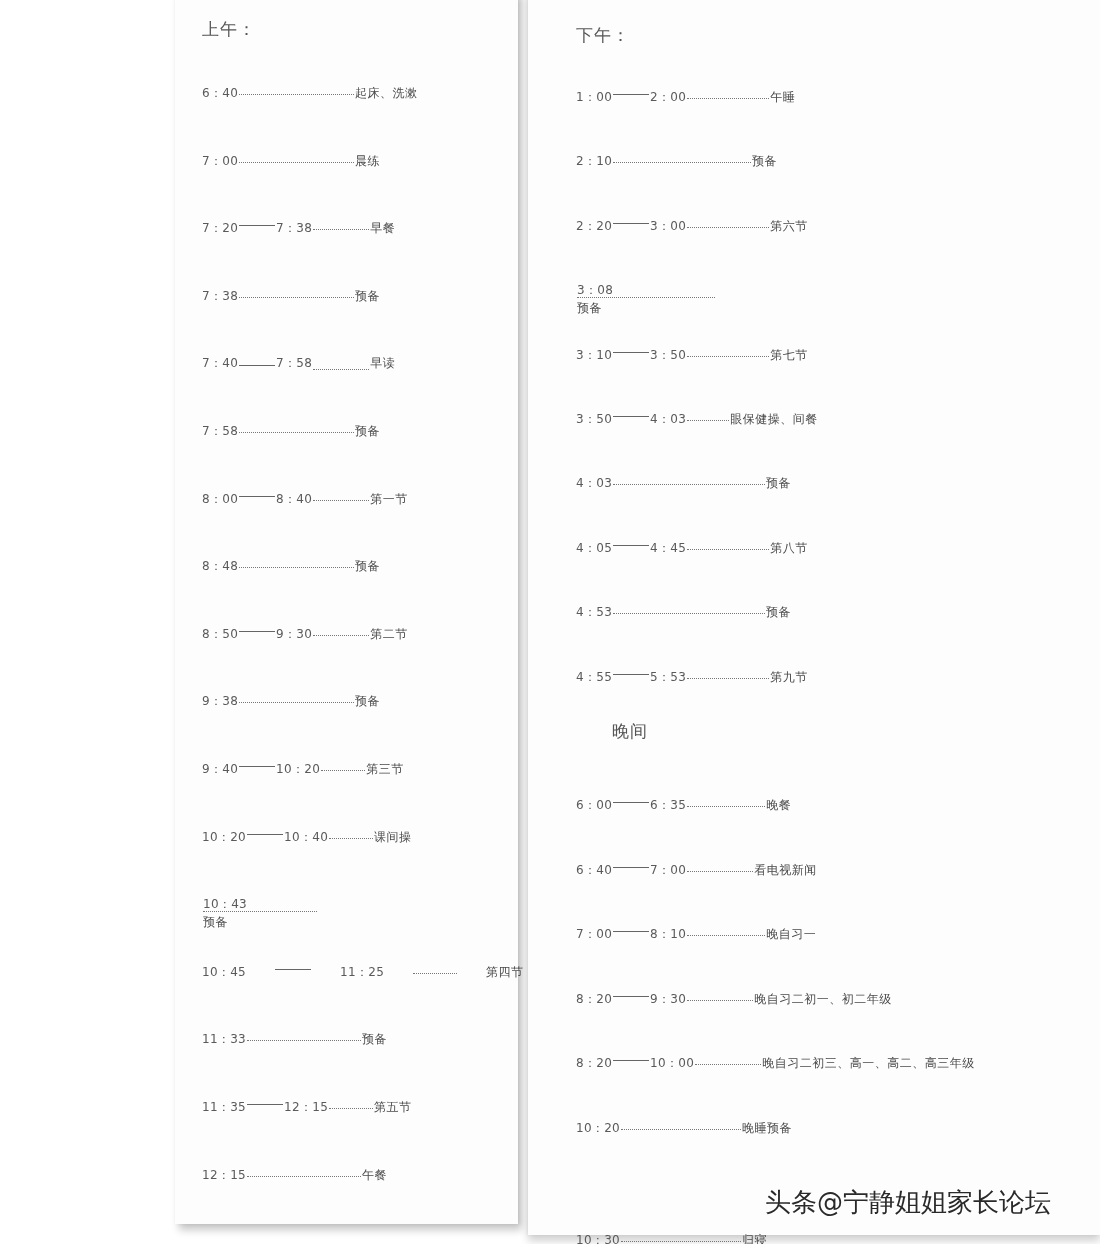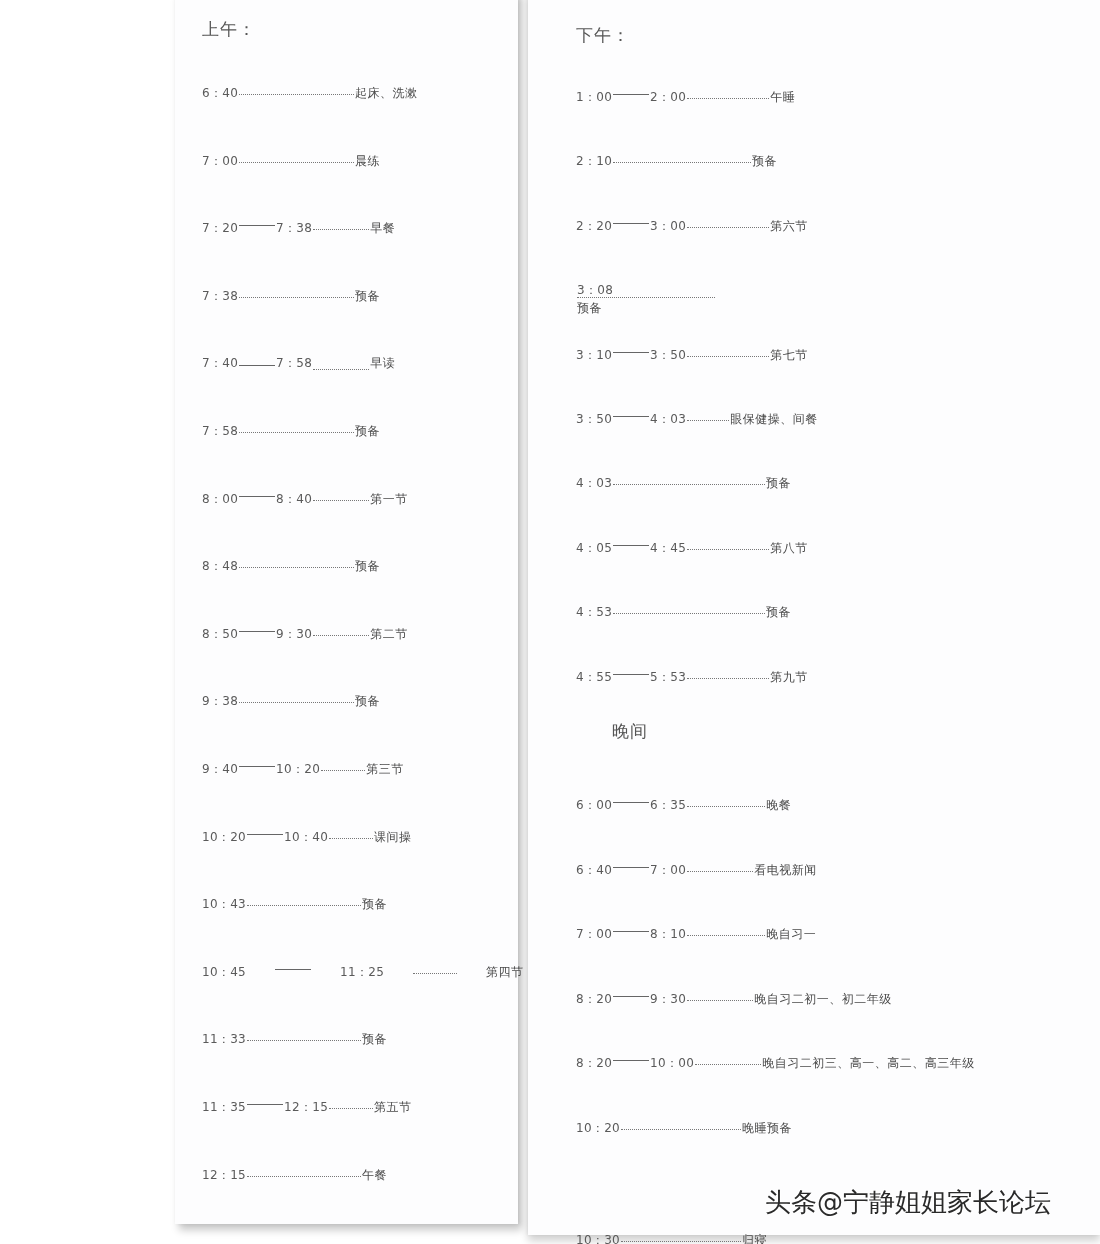--- a/index.html
+++ b/index.html
@@ -151,21 +151,21 @@
       <span class="dots" style="width: 44px;"></span>
       <span class="activity">第三节</span>
     </div>
     <div class="row" style="left: 202px; top: 828.6px;">
       <span class="time">10：20</span>
       <span class="dash"></span>
       <span class="time">10：40</span>
       <span class="dots" style="width: 44px;"></span>
       <span class="activity">课间操</span>
     </div>
-    <div class="row" style="left: 202px; top: 896.2px;">
+    <div class="row" style="left: 202px; top: 896.2px; flex-direction: column;">
       <span class="time">10：43</span>
       <span class="dots" style="width: 114px;"></span>
       <span class="activity">预备</span>
     </div>
     <div class="row" style="left: 202px; top: 963.8px; gap: 28px;">
       <span class="time">10：45</span>
       <span class="dash"></span>
       <span class="time">11：25</span>
       <span class="dots" style="width: 44px;"></span>
       <span class="activity">第四节</span>

